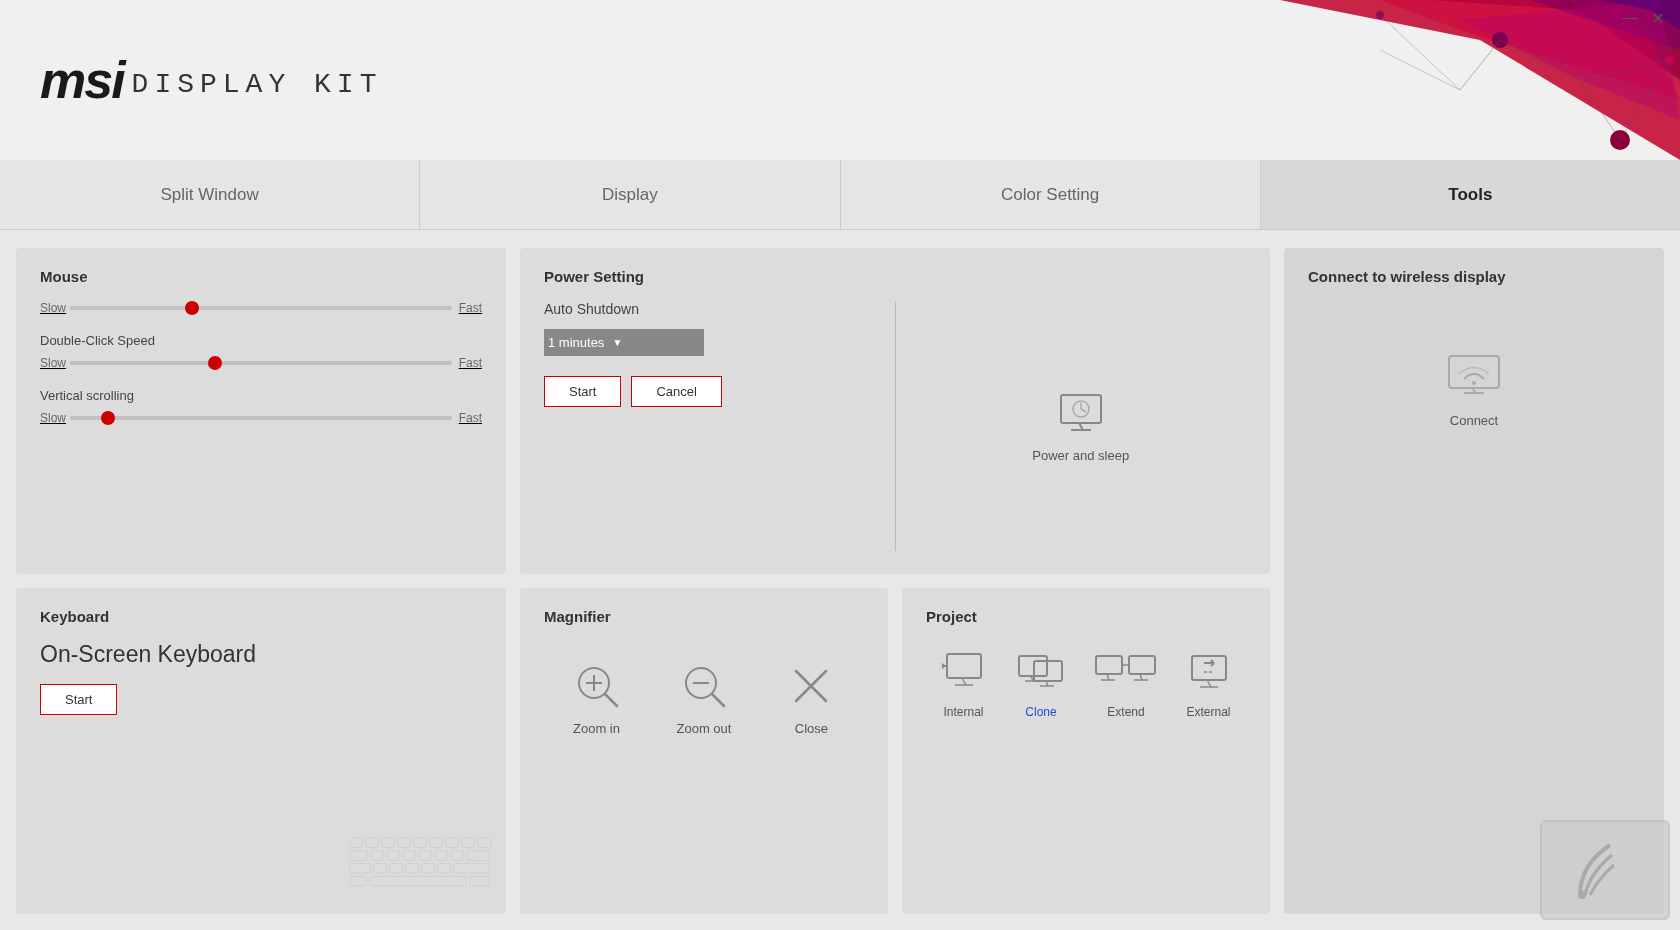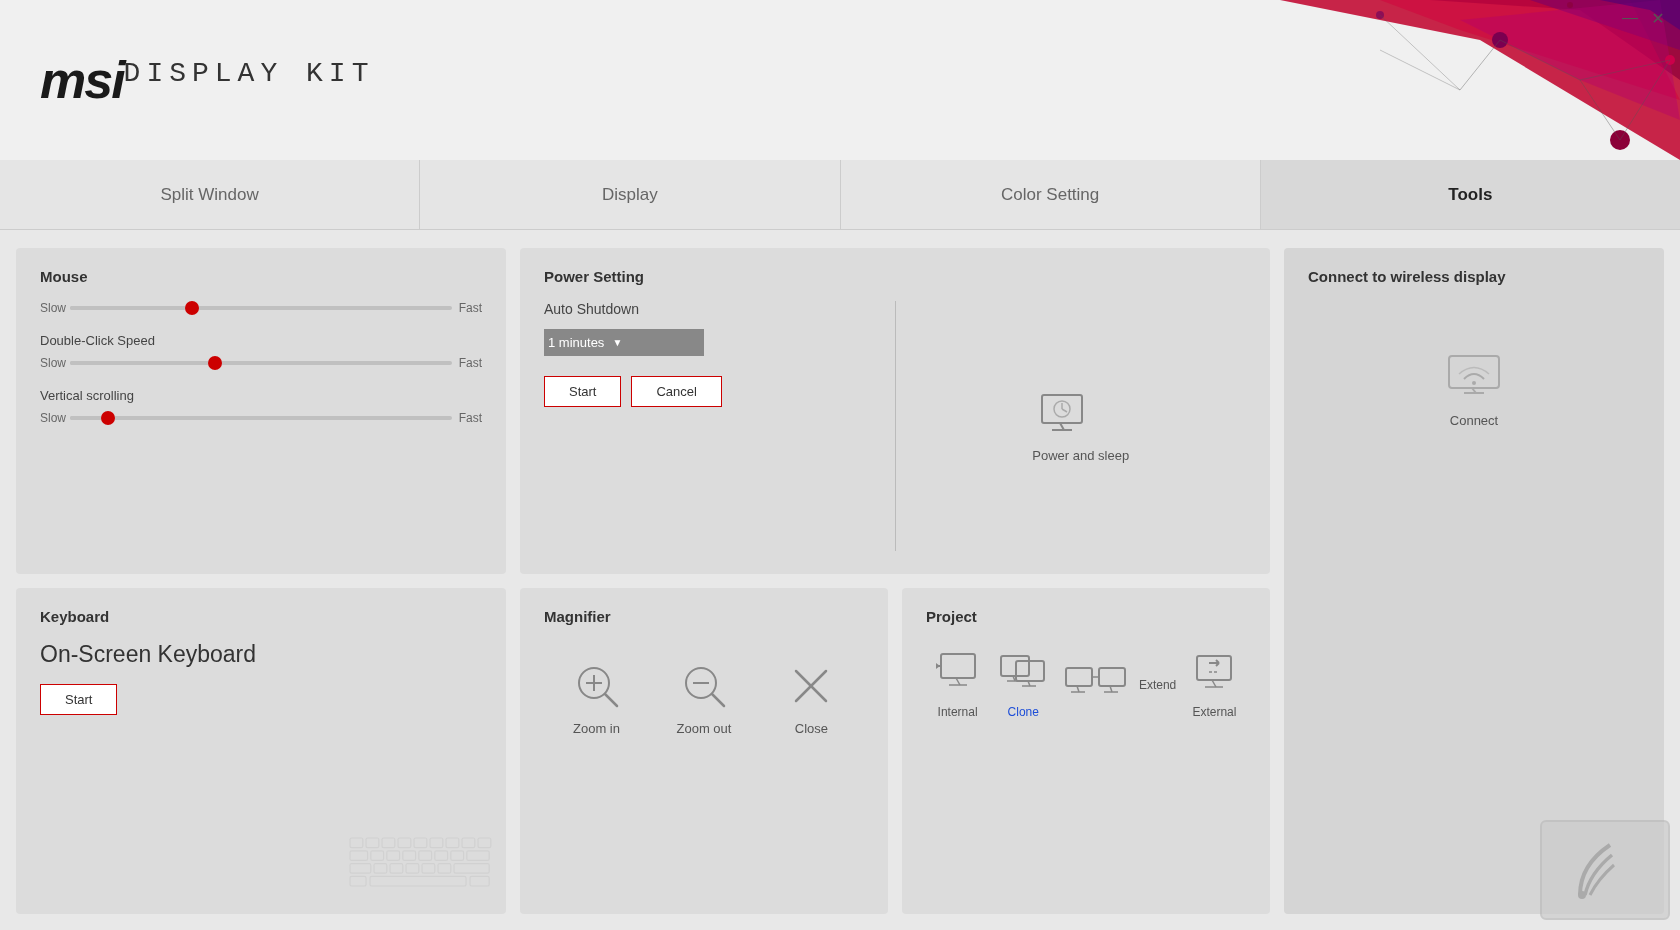--- a/index.html
+++ b/index.html
@@ -39,22 +39,22 @@
       height: 160px;
       background: #f0f0f0;
       overflow: hidden;
     }
     .header-logo {
       position: absolute;
       left: 40px;
       top: 50%;
       transform: translateY(-50%);
       display: flex;
-      align-items: flex-start;
-      gap: 0;
+      align-items: center;
+      gap: 8px;
     }
     .msi-text {
       font-size: 52px;
       font-weight: 900;
       font-style: italic;
       color: #1a1a1a;
       letter-spacing: -2px;
       font-family: Arial Black, Arial, sans-serif;
     }
     .display-kit-text {
@@ -125,20 +125,21 @@
     .slider-section { margin-bottom: 18px; }
     .slider-label {
       font-size: 13px;
       color: #444;
       margin-bottom: 8px;
     }
     .slider-row {
       display: flex;
       align-items: center;
       gap: 0;
+      text-decoration: underline;
     }
     .slider-end-label {
       font-size: 12px;
       color: #666;
       min-width: 30px;
     }
     .slider-track {
       flex: 1;
       height: 4px;
       background: #c0c0c0;
@@ -205,20 +206,21 @@
       background: #fff;
       border: 1px solid #cc0000;
       padding: 7px 24px;
       font-size: 13px;
       cursor: pointer;
       color: #333;
     }
     .power-sleep-icon {
       display: flex;
       flex-direction: column;
+      align-items: center;
       gap: 8px;
     }
     .power-sleep-label {
       font-size: 13px;
       color: #555;
     }
     .connect-section {
       display: flex;
       flex-direction: column;
       align-items: center;
@@ -528,21 +530,21 @@
       <svg width="55" height="44" viewBox="0 0 55 44">
         <rect x="5" y="5" width="28" height="20" rx="2" fill="none" stroke="#888" stroke-width="2"></rect>
         <line x1="17" y1="25" x2="19" y2="30" stroke="#888" stroke-width="1.5"></line>
         <line x1="11" y1="30" x2="25" y2="30" stroke="#888" stroke-width="1.5"></line>
         <rect x="20" y="10" width="28" height="20" rx="2" fill="none" stroke="#888" stroke-width="2"></rect>
         <line x1="32" y1="30" x2="34" y2="35" stroke="#888" stroke-width="1.5"></line>
         <line x1="26" y1="35" x2="40" y2="35" stroke="#888" stroke-width="1.5"></line>
       </svg>
       <span style="font-size:12px;color:#1d4ed8;">Clone</span>
     </div>
-    <div style="display:flex;flex-direction:row;align-items:center;gap:10px;cursor:pointer;">
+    <div style="display:flex;flex-direction:column;align-items:center;gap:10px;cursor:pointer;">
       <svg width="65" height="44" viewBox="0 0 65 44">
         <rect x="2" y="5" width="26" height="18" rx="2" fill="none" stroke="#888" stroke-width="2"></rect>
         <line x1="13" y1="23" x2="15" y2="29" stroke="#888" stroke-width="1.5"></line>
         <line x1="7" y1="29" x2="21" y2="29" stroke="#888" stroke-width="1.5"></line>
         <rect x="35" y="5" width="26" height="18" rx="2" fill="none" stroke="#888" stroke-width="2"></rect>
         <line x1="46" y1="23" x2="48" y2="29" stroke="#888" stroke-width="1.5"></line>
         <line x1="40" y1="29" x2="54" y2="29" stroke="#888" stroke-width="1.5"></line>
         <line x1="28" y1="14" x2="35" y2="14" stroke="#888" stroke-width="1.5"></line>
       </svg>
       <span style="font-size:12px;color:#555;">Extend</span>

